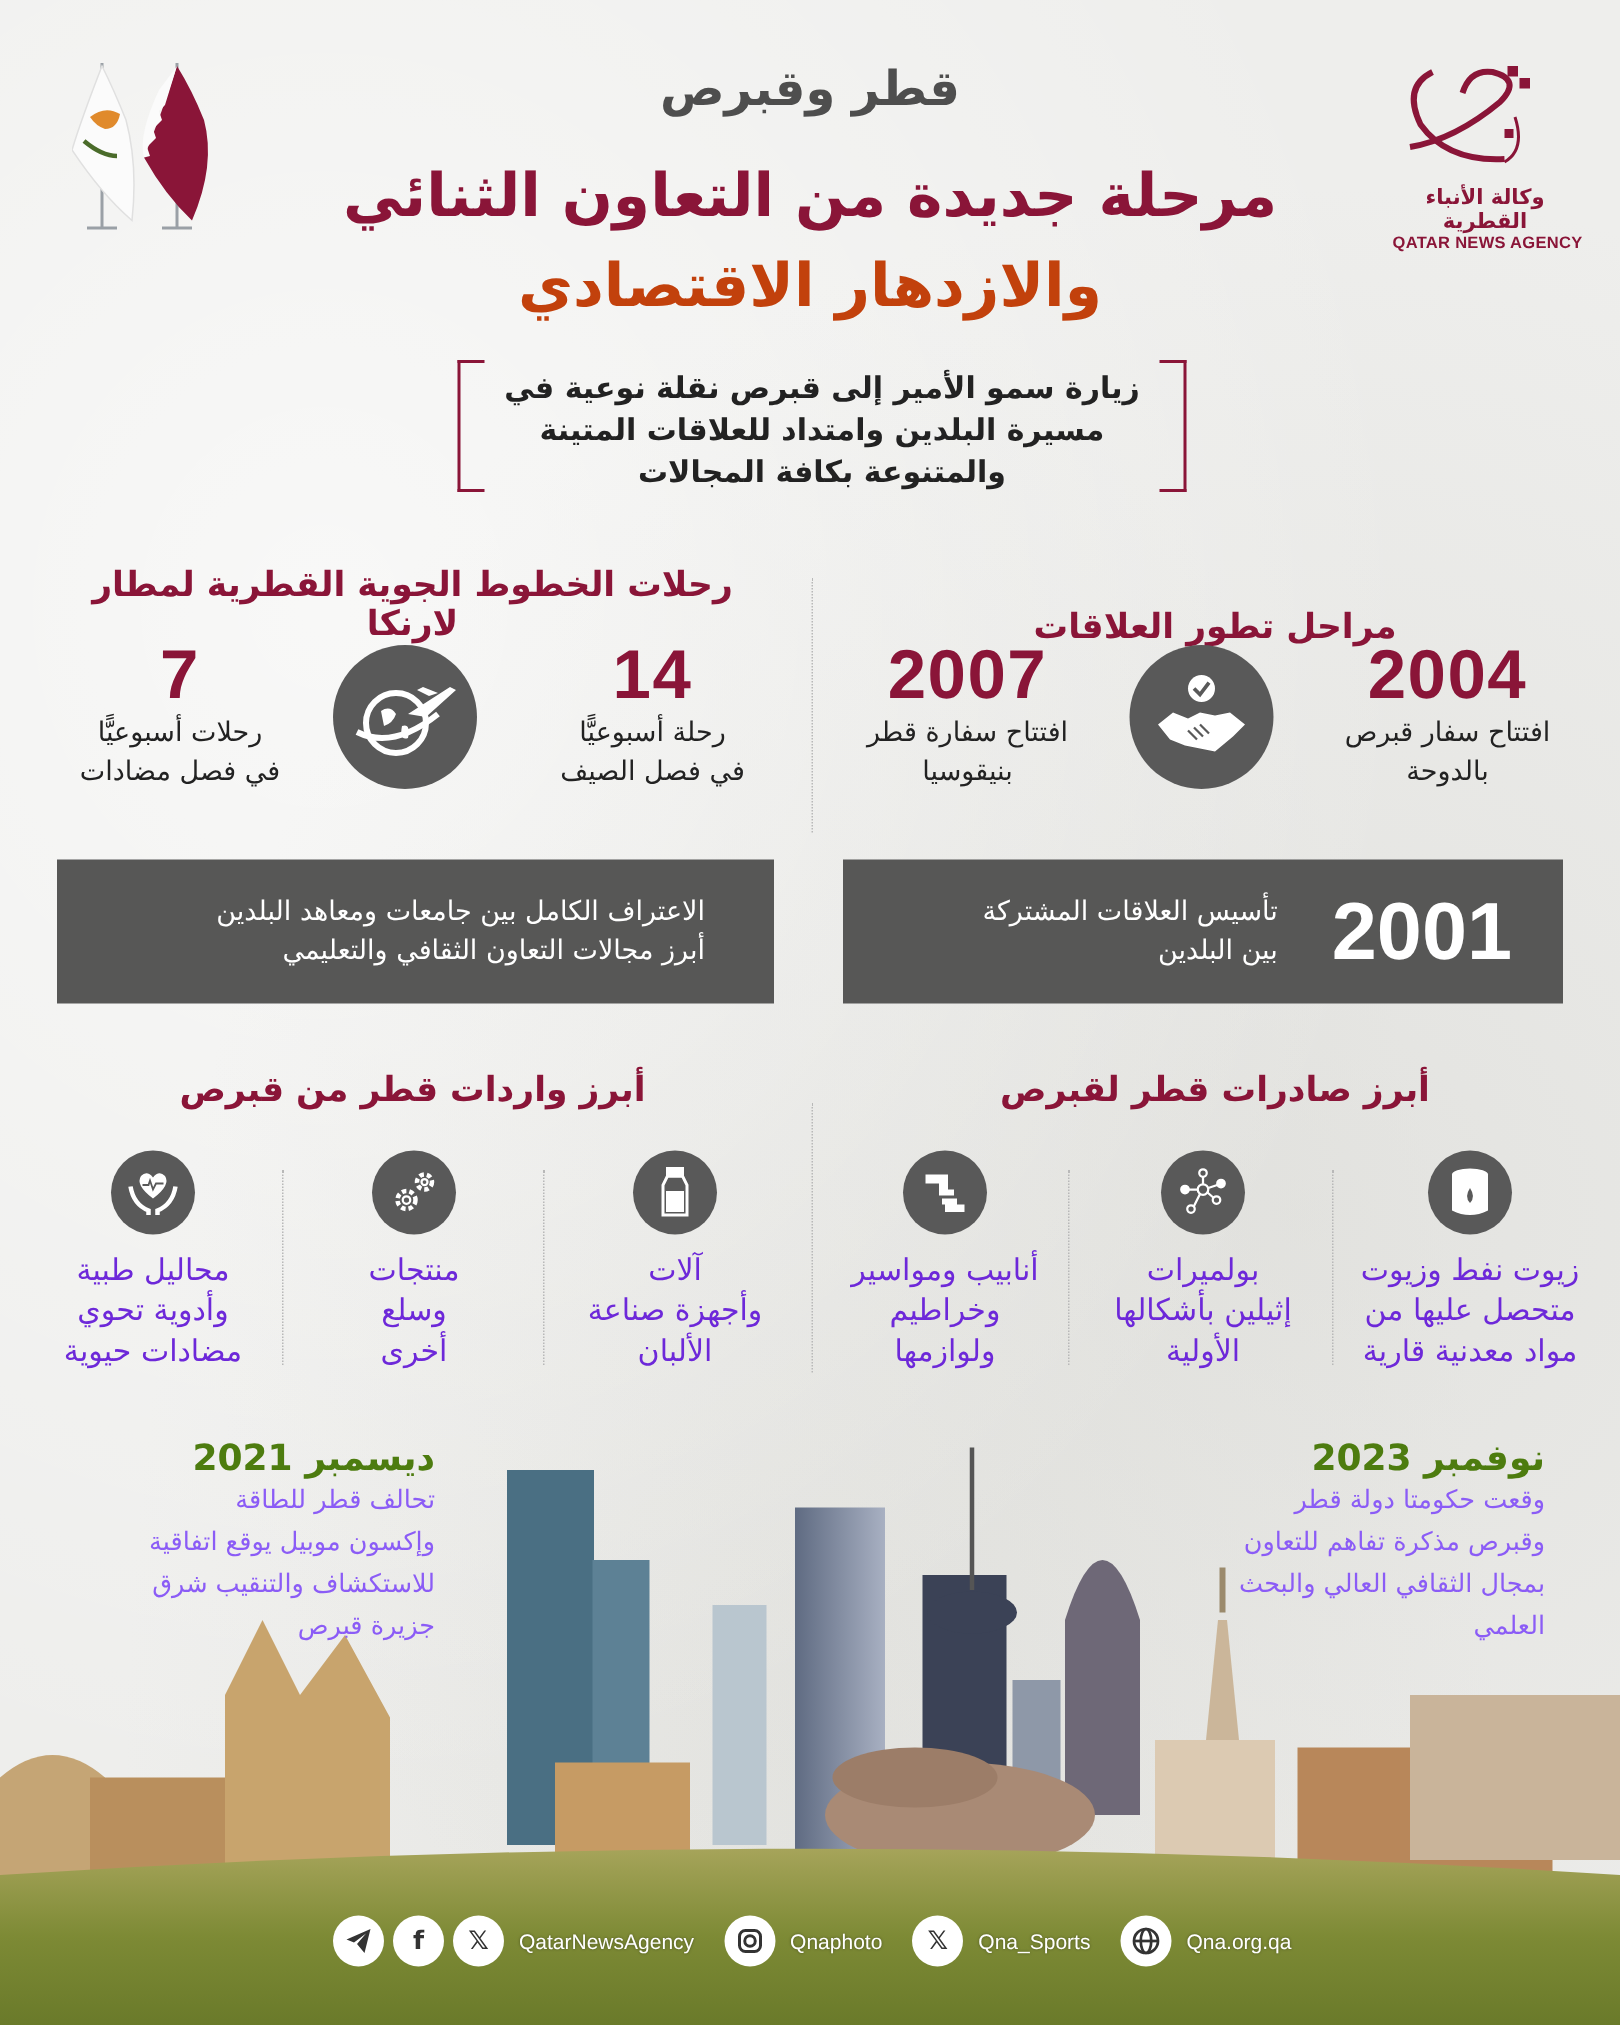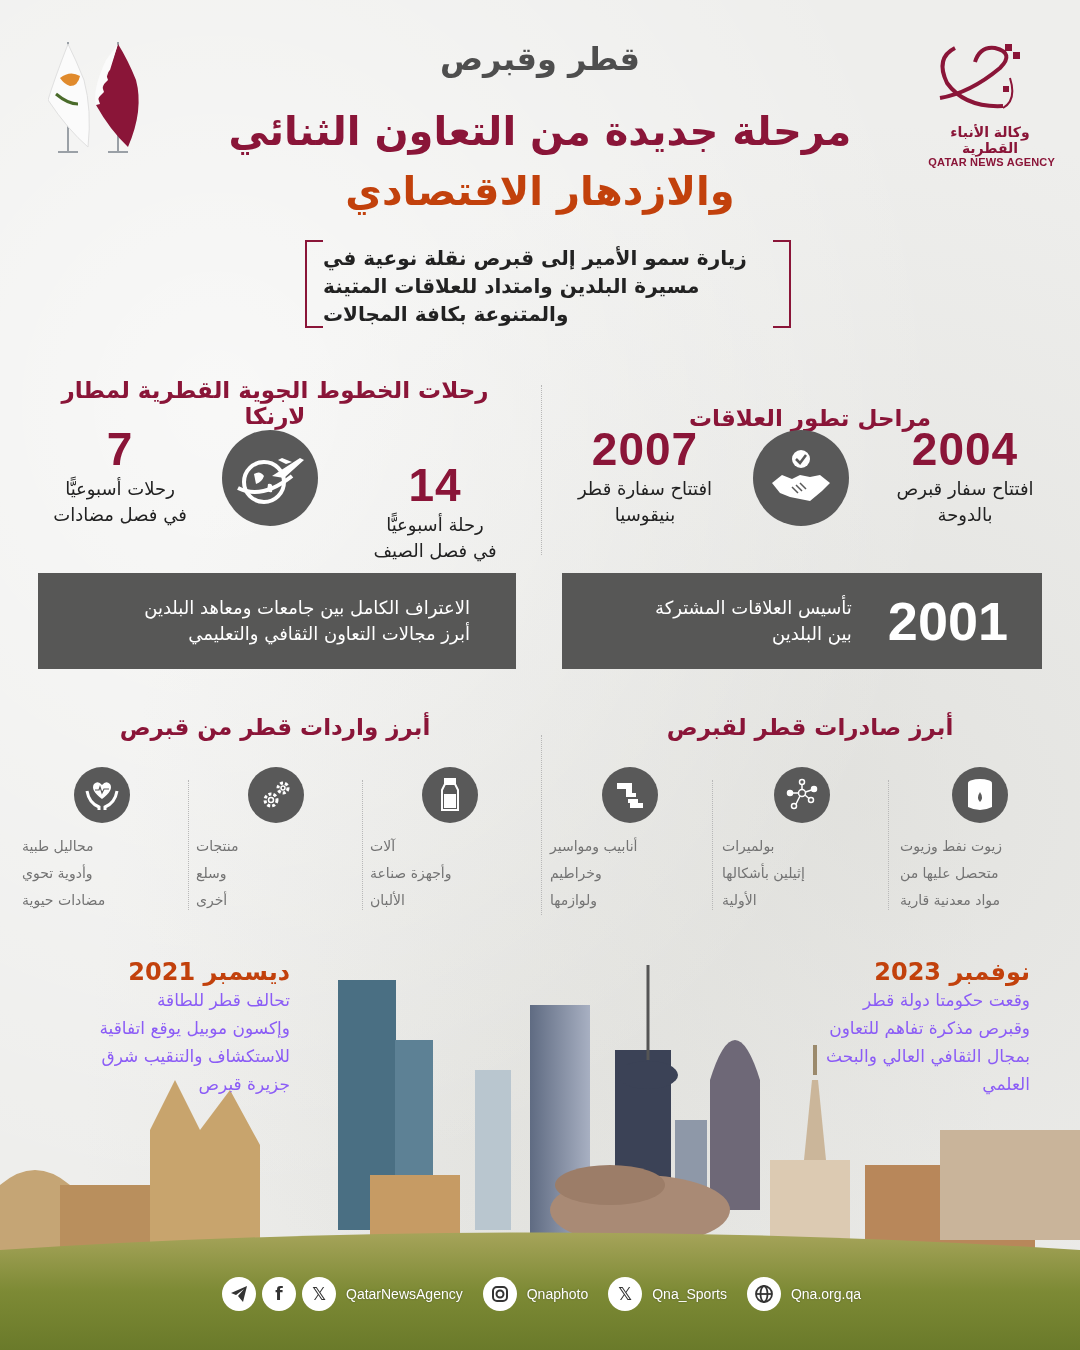--- a/index.html
+++ b/index.html
@@ -24,37 +24,37 @@
     .logo-en { font-size: 11px; color: #8a1538; font-weight: bold; letter-spacing: 0.2px; font-family: "Liberation Sans", sans-serif; text-align: right; }
 
     .subtitle { left: 0; width: 1080px; top: 40px; text-align: center; font-size: 32px; color: #4e4e4e; font-weight: bold; }
     .title1 { left: 0; width: 1080px; top: 108px; text-align: center; font-size: 40px; color: #8a1538; font-weight: bold; }
     .title2 { left: 0; width: 1080px; top: 168px; text-align: center; font-size: 40px; color: #c2410c; font-weight: bold; }
 
     .quote-box { left: 305px; top: 240px; width: 486px; height: 88px; }
     .bracket { position: absolute; top: 0; height: 88px; width: 18px; border-top: 2px solid #8a1538; border-bottom: 2px solid #8a1538; }
     .bracket.r { right: 0; border-right: 2px solid #8a1538; }
     .bracket.l { left: 0; border-left: 2px solid #8a1538; }
-    .quote-text { position: absolute; left: 18px; right: 18px; top: 4px; text-align: left; font-size: 20px; font-weight: bold; line-height: 28px; color: #222; }
+    .quote-text { position: absolute; left: 18px; right: 18px; top: 4px; text-align: center; font-size: 20px; font-weight: bold; line-height: 28px; color: #222; }
 
     
     .sec-title { font-size: 23px; font-weight: bold; color: #8a1538; text-align: center; }
     .vdiv { width: 0; border-left: 1px dotted #b8b8b8; }
 
     .stat-num { font-size: 46px; font-weight: bold; color: #8a1538; text-align: center; font-family: "Liberation Sans", sans-serif; letter-spacing: 1px; }
     .stat-desc { font-size: 18px; text-align: center; line-height: 26px; color: #222; }
 
     .circle-icon { border-radius: 50%; background: #595959; display: flex; align-items: center; justify-content: center; }
 
     .grey-box { background: #575756; color: #fff; }
     .box-text { font-size: 18px; line-height: 26px; }
 
-    .item-label { font-size: 14px; text-align: left; line-height: 27px; color: #737373; }
-
-    .event-title { font-size: 24px; font-weight: bold; color: #c2410c; }
+    .item-label { font-size: 20px; text-align: center; line-height: 27px; color: #6d28d9; }
+
+    .event-title { font-size: 24px; font-weight: bold; color: #4d7c0f; }
     .event-text { font-size: 17px; line-height: 28px; color: #8b5cf6; }
 
     
     .scenery { left: 0; top: 960px; width: 1080px; height: 390px; direction: ltr; }
     .social { left: 222px; top: 1276px; height: 36px; direction: ltr; display: flex; align-items: center; gap: 6px; }
     .s-icon { width: 34px; height: 34px; border-radius: 50%; background: #fff; display: flex; align-items: center; justify-content: center; color: #333; font-weight: bold; font-size: 17px; }
     .s-label { color: #fff; font-size: 14px; font-family: "Liberation Sans", sans-serif; margin: 0 14px 0 4px; text-shadow: 0 0 2px rgba(0,0,0,0.4); }
   </style>
 </head>
 <body>
@@ -126,21 +126,21 @@
   <div class="stat-desc">
     <div>افتتاح سفارة قطر</div>
     <div>بنيقوسيا</div>
   </div>
 </div>
 
 <div class="abs vdiv" style="left:541px; top:385px; height:170px;"></div>
 
 <div class="abs sec-title" style="left:30px; width:490px; top:377px;">رحلات الخطوط الجوية القطرية لمطار لارنكا</div>
 
-<div class="abs" style="left:355px; width:160px; top:422px;margin-top:36px;">
+<div class="abs" style="left:355px; width:160px; top:422px;">
   <div class="stat-num">14</div>
   <div class="stat-desc">
     <div>رحلة أسبوعيًّا</div>
     <div>في فصل الصيف</div>
   </div>
 </div>
 
 <div class="abs circle-icon" style="left:222px; top:430px; width:96px; height:96px;">
   <svg width="76" height="76" viewBox="0 0 76 76">
     <circle cx="32" cy="42" r="20" fill="none" stroke="#fff" stroke-width="4"></circle>

